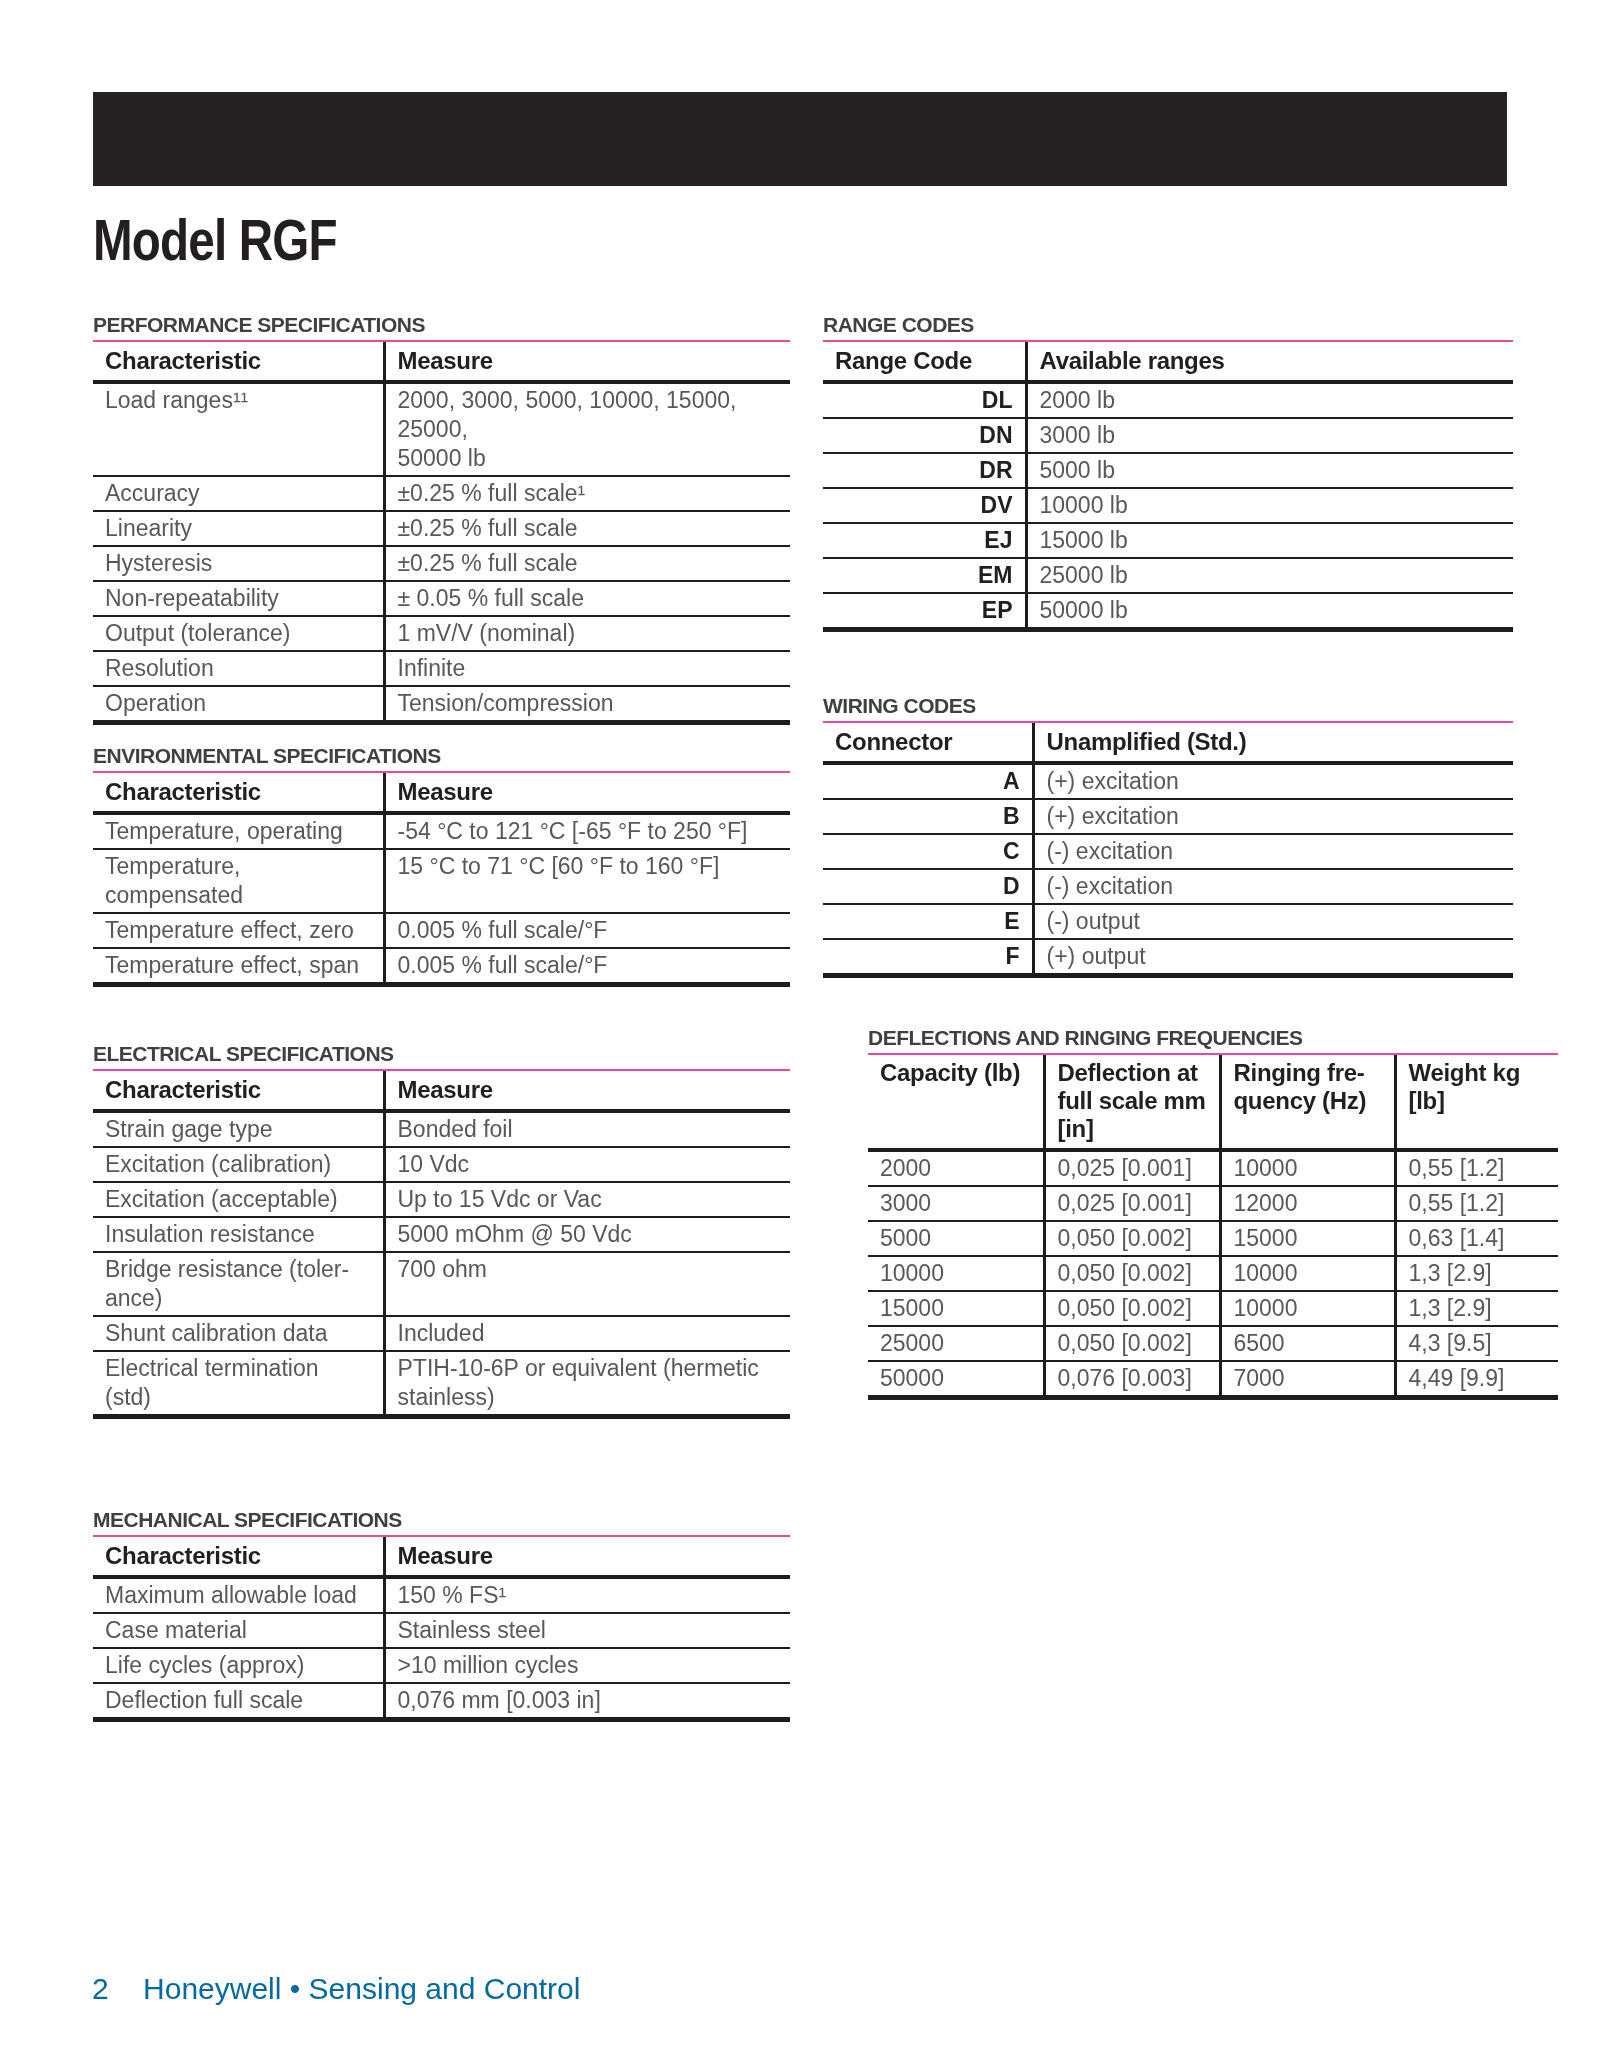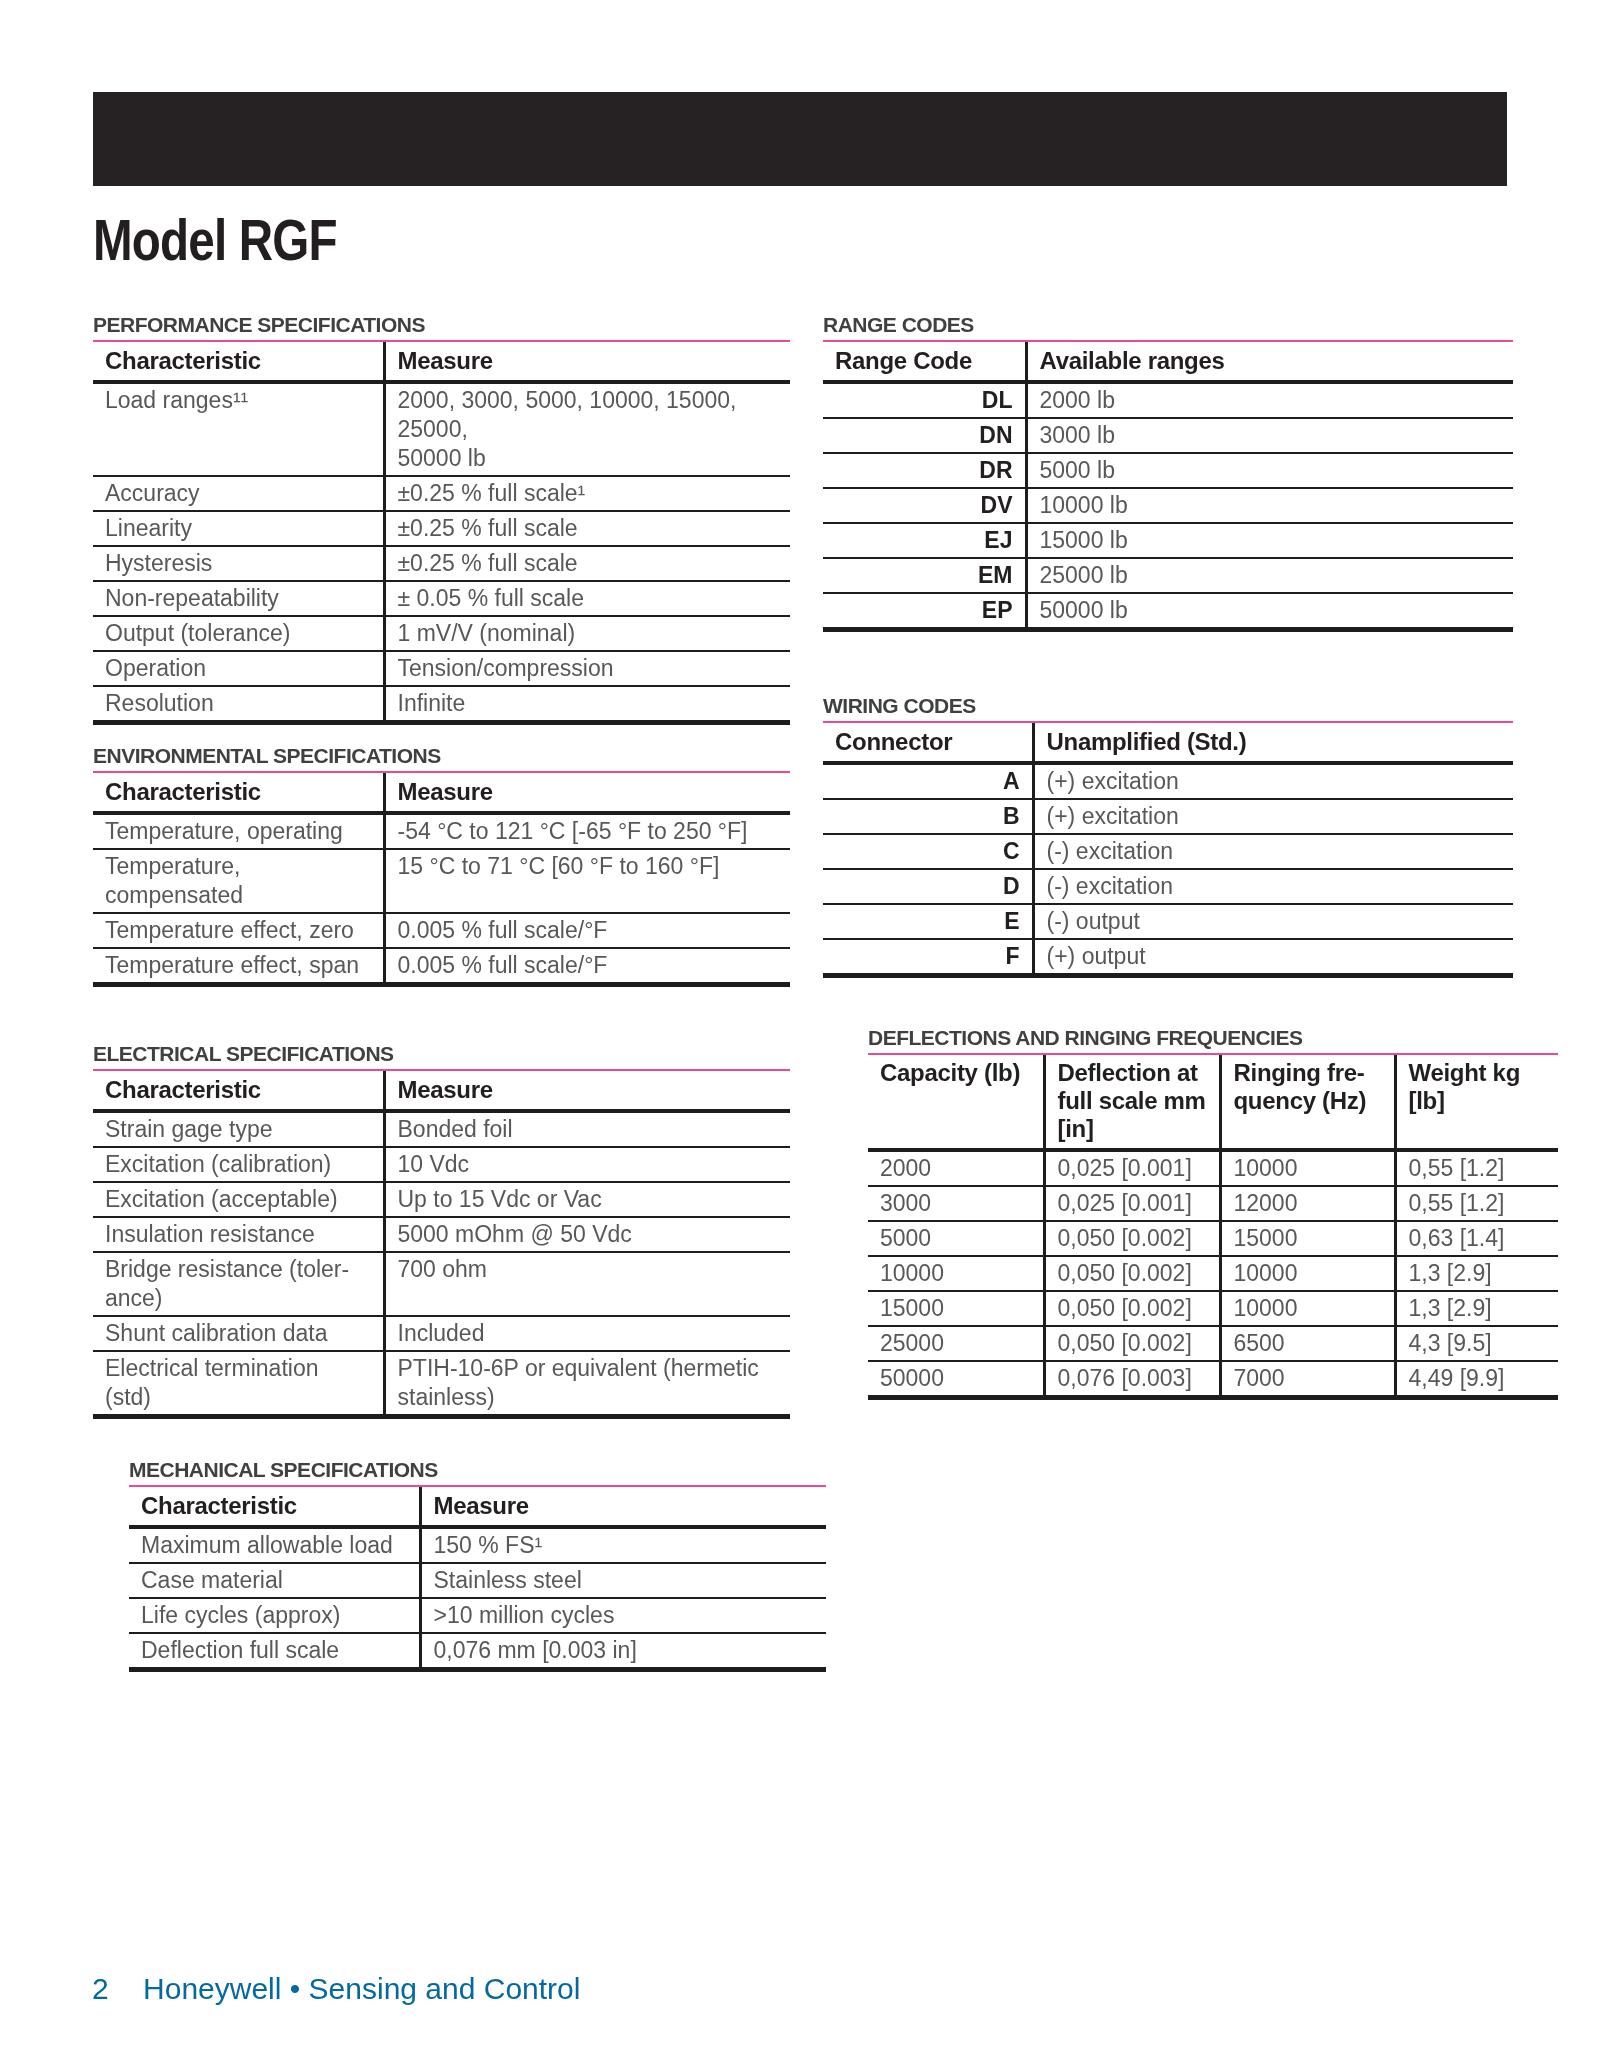--- a/index.html
+++ b/index.html
@@ -13,21 +13,21 @@
   }
   .model-title {
     position:absolute; left:93px; top:206px;
     font-size:58px; font-weight:bold; color:#231f20; letter-spacing:-1px;
     transform:scaleX(0.82); transform-origin:left top; white-space:nowrap;
   }
   .section { position:absolute; }
   .sec-performance   { left:93px;  top:310px;  width:697px; }
   .sec-environmental { left:93px;  top:741px;  width:697px; }
   .sec-electrical    { left:93px;  top:1039px;  width:697px; }
-  .sec-mechanical    { left:93px;  top:1455px; width:697px;margin-left:36px; }
+  .sec-mechanical    { left:93px;  top:1505px; width:697px; }
   .sec-range         { left:823px; top:310px;  width:690px; }
   .sec-wiring        { left:823px; top:678px;  width:690px;margin-top:13px; }
   .sec-deflections   { left:868px; top:1023px; width:690px; }
 
   .section h2 {
     margin:0; font-size:21px; line-height:30px; font-weight:bold;
     color:#404040; letter-spacing:-0.5px; white-space:nowrap;
   }
   .tbl-wrap {
     border-top:2px solid #ec4899; border-bottom:5px solid #1d1d1b;
@@ -112,27 +112,27 @@
               <td>Non-repeatability</td>
               <td>± 0.05 % full scale</td>
             </tr>
 
             <tr>
               <td>Output (tolerance)</td>
               <td>1 mV/V (nominal)</td>
             </tr>
 
             <tr>
+              <td>Resolution</td>
+              <td>Infinite</td>
+            </tr>
+
+            <tr>
               <td>Operation</td>
               <td>Tension/compression</td>
-            </tr>
-
-            <tr>
-              <td>Resolution</td>
-              <td>Infinite</td>
             </tr>
           </tbody>
       </table>
     </div>
   </div>
 
   <div class="section sec-environmental">
     <h2>ENVIRONMENTAL SPECIFICATIONS</h2>
     <div class="tbl-wrap">
       <table class="spec">

